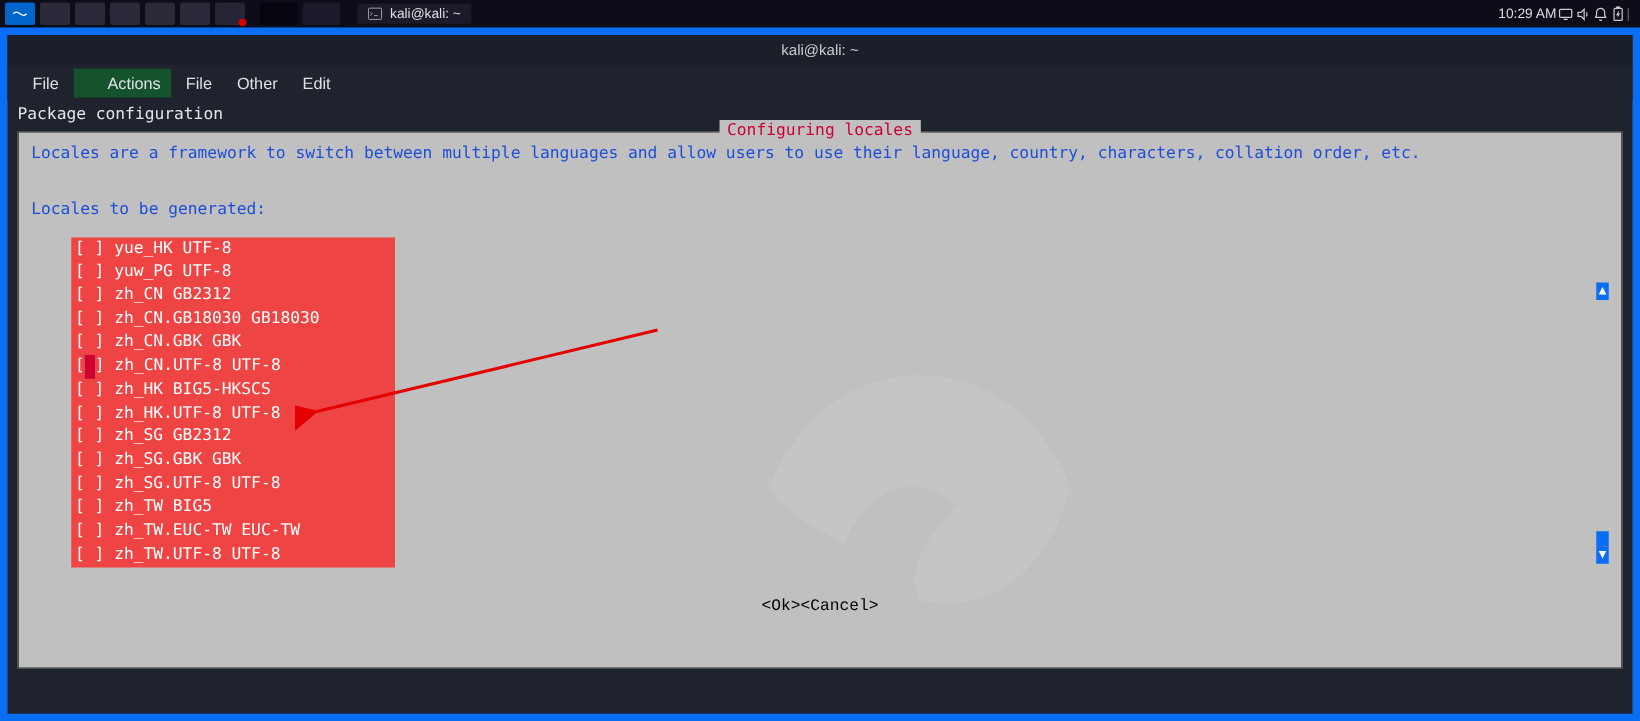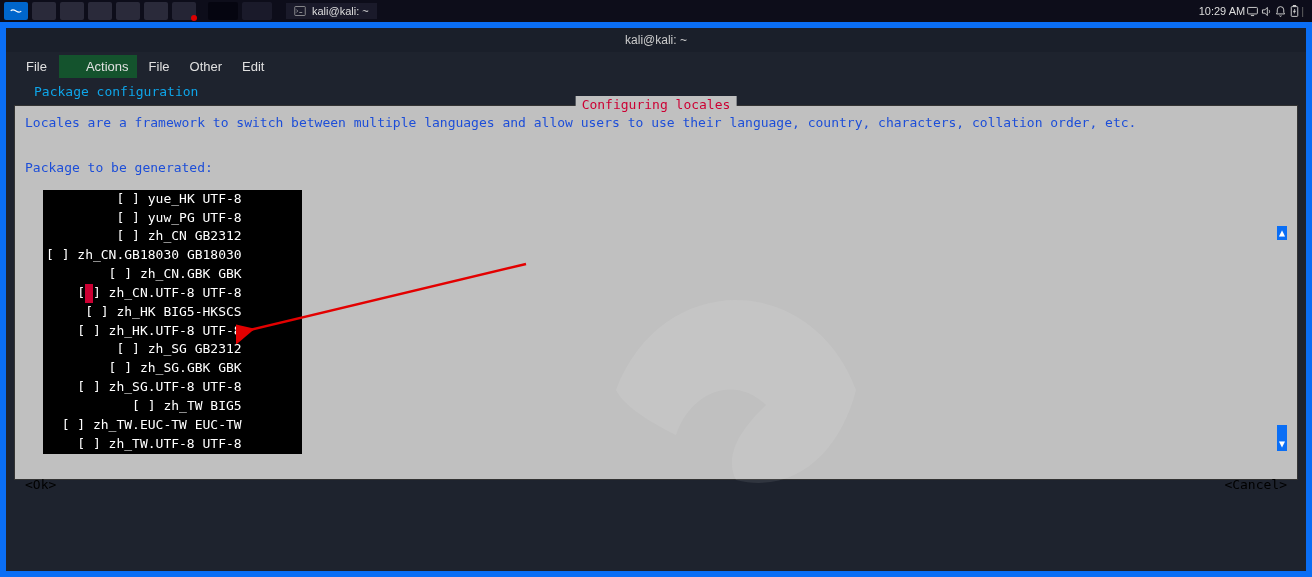--- a/index.html
+++ b/index.html
@@ -107,23 +107,22 @@
     .menu-item.highlighted {
       background: #14532d;
       padding-left: 27px;
     }
     .term-body {
       flex: 1;
       padding: 4px 8px;
       position: relative;
     }
     .pkg-config {
-      color: #0ea5e9;
+      color: #e5e5e5;
       margin-bottom: 6px;
-      margin-left: 20px;
     }
     .dialog-box {
       border: 1px solid #333;
       background: #c0c0c0;
       padding: 8px 10px;
       position: relative;
       color: #000;
       line-height: 1.45;
       margin-top: 2px;
     }
@@ -139,27 +138,26 @@
     }
     .dialog-text {
       white-space: pre-wrap;
       color: #1d4ed8;
     }
     .locales-area {
       display: flex;
       margin: 4px 0 8px 0;
     }
     .locales-list {
-      background: #000000;
+      background: #ef4444;
       color: #fff;
       padding: 0 60px 0 3px;
-      margin-left: 18px;
+      margin-left: 32px;
       white-space: pre;
       position: relative;
-      text-align: right;
     }
     .locale-line { display: block; }
     .cursor-mark {
       display: inline-block;
       width: 8px;
       background: #cc0033;
     }
     .scrollbar-side {
       position: absolute;
       right: 10px;
@@ -174,22 +172,23 @@
       color: #fff;
       width: 10px;
       height: 14px;
       display: flex;
       align-items: center;
       justify-content: center;
       font-size: 10px;
     }
     .buttons-row {
       display: flex;
-      justify-content: space-between;
+      justify-content: center;
       margin-top: 22px;
+      font-family: Liberation Mono, monospace;
     }
     .dlg-button {
       color: #000;
     }
     .red-arrow {
       position: absolute;
       pointer-events: none;
       z-index: 100;
     }
     .dragon-watermark {
@@ -272,27 +271,27 @@
       <span class="menu-item">File</span>
       <span class="menu-item highlighted">Actions</span>
       <span class="menu-item">File</span>
       <span class="menu-item">Other</span>
       <span class="menu-item">Edit</span>
     </div>
 
     <div class="term-body">
       <div class="pkg-config">Package configuration</div>
 
-      <div class="dialog-box" style="height:375px">
+      <div class="dialog-box" style="height:430px">
         <div class="dialog-title">Configuring locales</div>
 
         <div class="dialog-text">Locales are a framework to switch between multiple languages and allow users to use their language, country, characters, collation order, etc.</div>
         <div style="height:13px"></div>
         <div style="height:13px"></div>
-        <div class="dialog-text">Package to be generated:</div>
+        <div class="dialog-text">Locales to be generated:</div>
         <div style="height:8px"></div>
 
         <div class="locales-area">
           <div class="locales-list" id="locales-list"><span class="locale-line">[ ] yue_HK UTF-8</span><span class="locale-line">[ ] yuw_PG UTF-8</span><span class="locale-line">[ ] zh_CN GB2312</span><span class="locale-line">[ ] zh_CN.GB18030 GB18030</span><span class="locale-line">[ ] zh_CN.GBK GBK</span><span class="locale-line">[<span class="cursor-mark">&nbsp;</span>] zh_CN.UTF-8 UTF-8</span><span class="locale-line">[ ] zh_HK BIG5-HKSCS</span><span class="locale-line">[ ] zh_HK.UTF-8 UTF-8</span><span class="locale-line">[ ] zh_SG GB2312</span><span class="locale-line">[ ] zh_SG.GBK GBK</span><span class="locale-line">[ ] zh_SG.UTF-8 UTF-8</span><span class="locale-line">[ ] zh_TW BIG5</span><span class="locale-line">[ ] zh_TW.EUC-TW EUC-TW</span><span class="locale-line">[ ] zh_TW.UTF-8 UTF-8</span></div>
         </div>
 
         <div class="scrollbar-side" style="top:120px;height:225px;justify-content:space-between">
           <div class="sb-arrow">▲</div>
           <div style="flex:1"></div>
           <div class="sb-arrow" style="height:12px;background:#0a6ef5"></div>

